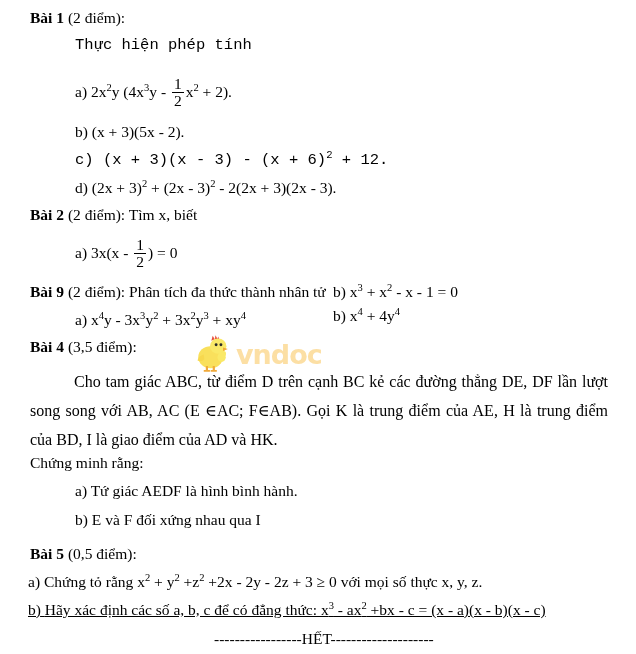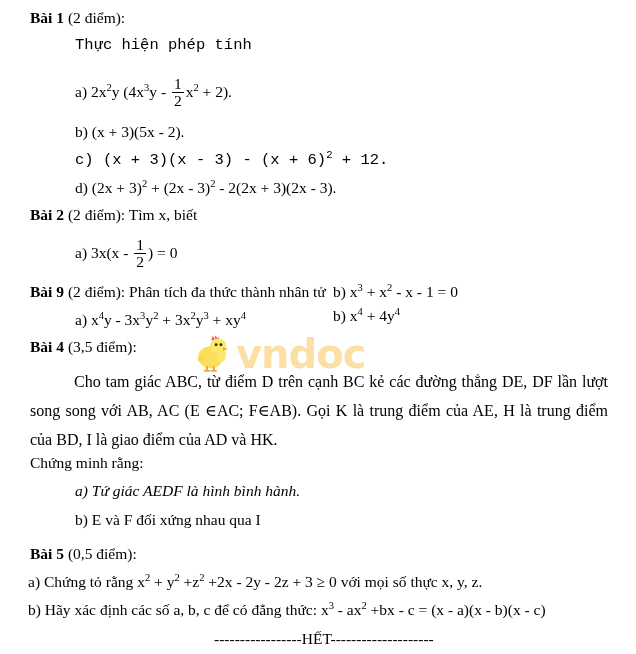--- a/index.html
+++ b/index.html
@@ -30,21 +30,21 @@
     width: 210px;
     height: 46px;
     display: flex;
     align-items: center;
     pointer-events: none;
     z-index: 0;
   }
   .wm-mascot { width: 44px; height: 44px; flex: 0 0 auto; }
   .wm-text {
     font-family: "DejaVu Sans", sans-serif;
-    font-size: 40px;
+    font-size: 27px;
     font-weight: 700;
     letter-spacing: -1px;
     color: #fcdfa4;
     line-height: 1;
     margin-left: 2px;
     margin-top: 2px;
   }
 
   
   .content {
@@ -175,40 +175,40 @@
     <div class="line" style="left:30px; top:339px;text-align:center;">
       <span class="bold">Bài 4</span><span> (3,5 điểm):</span>
     </div>
 
     <div class="para" style="left:30px; top:367px; width:578px;">
       <span class="indent"></span><span>Cho tam giác ABC, từ điểm D trên cạnh BC kẻ các đường thẳng DE, DF lần lượt song song với AB, AC (E ∈AC; F∈AB). Gọi K là trung điểm của AE, H là trung điểm của BD, I là giao điểm của AD và HK.</span>
     </div>
 
     <div class="line" style="left:30px; top:455px;">Chứng minh rằng:</div>
 
-    <div class="line" style="left:75px; top:483px;font-style:italic;">
+    <div class="line" style="left:75px; top:483px;">
       <span>a)</span>
       <span>Tứ giác AEDF là hình bình hành.</span>
     </div>
 
     <div class="line" style="left:75px; top:512px;">
       <span>b)</span>
       <span>E và F đối xứng nhau qua I</span>
     </div>
 
     <div class="line" style="left:30px; top:546px;">
       <span class="bold">Bài 5</span><span> (0,5 điểm):</span>
     </div>
 
     <div class="line" style="left:28px; top:574px;">
       <span>a)</span>
       <span>Chứng tỏ rằng x<sup>2</sup> + y<sup>2</sup> +z<sup>2</sup> +2x - 2y - 2z + 3 ≥ 0 với mọi số thực x, y, z.</span>
     </div>
 
-    <div class="line" style="left:28px; top:602px;">
+    <div class="line" style="left:28px; top:602px;text-decoration:underline;">
       <span>b)</span>
       <span>Hãy xác định các số a, b, c để có đẳng thức: x<sup>3</sup> - ax<sup>2</sup> +bx - c = (x - a)(x - b)(x - c)</span>
     </div>
 
     <div class="line" style="left:178px; top:631px;margin-left:36px;">
       <span class="hr-dash">-----------------</span><span>HẾT</span><span class="hr-dash">--------------------</span>
     </div>
 
   </div>
 </div>

